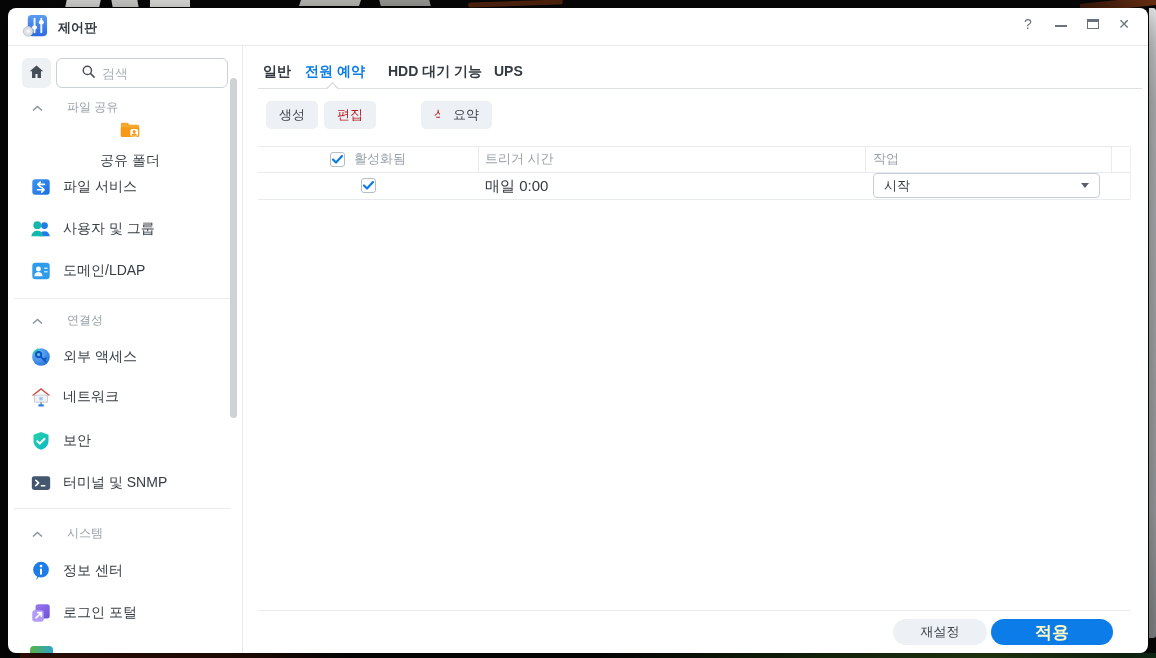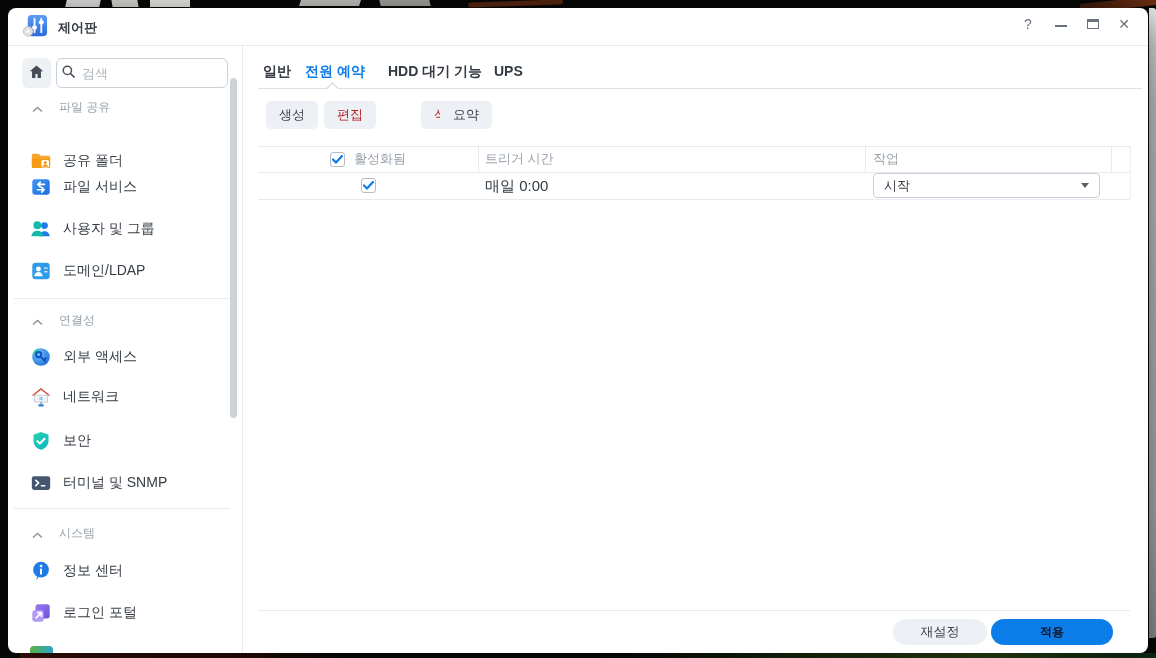--- a/index.html
+++ b/index.html
@@ -24,26 +24,26 @@
   .wc { position:absolute; top:7px; width:18px; height:18px; display:flex; align-items:center;
     justify-content:center; color:#6a7280; font-size:14px; cursor:pointer; }
   .wc-min-glyph { width:12px; height:2px; background:#6a7280; margin-top:4px; }
   .wc-max-glyph { width:12px; height:10px; border:1.5px solid #6a7280; border-top:3px solid #6a7280; }
 
   
   .sb-vline { position:absolute; left:234px; top:38px; bottom:0; width:1px; background:#e6e9ed; }
   .home-btn { position:absolute; left:14px; top:50px; width:29px; height:30px; background:#eef1f4;
     border-radius:6px; display:flex; align-items:center; justify-content:center; cursor:pointer; }
   .search-box { position:absolute; left:48px; top:50px; width:172px; height:30px; background:#fff;
-    border:1px solid #c9d0d8; border-radius:6px; display:flex; align-items:center; padding:0 4px; gap:6px; }
+    border:1px solid #c9d0d8; border-radius:6px; display:flex; align-items:center; padding:0 24px; gap:6px; }
   .search-box input { border:none; outline:none; width:120px; font-size:13px; color:#333;
     font-family:inherit; background:transparent; }
   .search-box input::placeholder { color:#aab2bb; }
 
-  .sb-section { position:absolute; left:24px; height:16px; display:flex; gap:16px;
+  .sb-section { position:absolute; left:24px; height:16px; display:flex; align-items:center; gap:24px;
     cursor:pointer; }
   .sb-section-label { font-size:12px; color:#99a1ab; }
   .sb-item { position:absolute; left:16px; width:206px; height:42px; display:flex; align-items:center;
     gap:11px; padding-left:6px; cursor:pointer; border-radius:6px; }
   .sb-ico { width:22px; height:22px; flex:0 0 22px; }
   .sb-label { font-size:14px; color:#363d45; }
   .sb-div { position:absolute; left:6px; width:216px; height:1px; background:#e9ecef; }
   .sb-scroll { position:absolute; left:222px; top:70px; width:7px; height:340px; background:#ced2d6;
     border-radius:4px; cursor:pointer; }
   .partial-ico { position:absolute; left:22px; top:638px; width:23px; height:10px;
@@ -83,21 +83,21 @@
   .dropdown-label { font-size:13px; color:#333a42; flex:1; }
   .caret-down { width:0; height:0; border-left:4.5px solid transparent; border-right:4.5px solid transparent;
     border-top:5px solid #57606b; }
 
   
   .footer-line { position:absolute; left:250px; top:602px; width:872px; height:1px; background:#e7eaee; }
   .btn-reset { position:absolute; left:885px; top:611px; width:94px; height:26px; background:#edf0f4;
     border-radius:13px; font-size:13px; color:#3c434b; display:flex; align-items:center;
     justify-content:center; cursor:pointer; }
   .btn-apply { position:absolute; left:983px; top:611px; width:122px; height:26px; background:#0c7ce8;
-    border-radius:13px; font-size:12px; font-weight:600; color:#0f172a; display:flex; align-items:center;
+    border-radius:13px; font-size:17px; font-weight:600; color:#fef9c3; display:flex; align-items:center;
     justify-content:center; cursor:pointer; }
 </style>
 </head>
 <body>
 
 <div class="desk-shape" style="left:66px;top:0;width:34px;height:7px;background:#d8d8d6;transform:skewX(-12deg);"></div>
 <div class="desk-shape" style="left:112px;top:0;width:26px;height:7px;background:#cfcfcc;transform:skewX(10deg);"></div>
 <div class="desk-shape" style="left:150px;top:0;width:40px;height:7px;background:#e2e2df;"></div>
 <div class="desk-shape" style="left:300px;top:0;width:60px;height:6px;background:#bdbdba;transform:skewX(-18deg);"></div>
 <div class="desk-shape" style="left:380px;top:0;width:50px;height:6px;background:#9d9d9a;transform:skewX(14deg);"></div>
@@ -161,21 +161,21 @@
     <input type="text" placeholder="검색" style="">
   </div>
 
   <div class="sb-section" style="top:91px;">
     <span><svg width="11" height="7" viewBox="0 0 11 7">
           <polyline points="1,5.5 5.5,1.5 10,5.5" fill="none" stroke="#8b939e" stroke-width="1.5"></polyline>
         </svg></span>
     <span class="sb-section-label">파일 공유</span>
   </div>
 
-  <div class="sb-item" style="top:132px;">
+  <div class="sb-item" style="top:111px;flex-direction:column;">
     <span class="sb-ico">
       <svg viewBox="0 0 24 24" width="22" height="22">
         <path d="M2 5.6C2 4.7 2.7 4 3.6 4h5.8l2.3 2.4h8.7c.9 0 1.6.7 1.6 1.6V18c0 .9-.7 1.6-1.6 1.6H3.6C2.7 19.6 2 18.9 2 18z" fill="#f7a62f"></path>
         <path d="M2 9.2h20V18c0 .9-.7 1.6-1.6 1.6H3.6C2.7 19.6 2 18.9 2 18z" fill="#f49a15"></path>
         <rect x="12.4" y="10.8" width="8.4" height="8.4" rx="2" fill="#fff"></rect>
         <circle cx="16.6" cy="13.7" r="1.7" fill="#f49a15"></circle>
         <path d="M13.4 18.4c.3-1.9 1.6-2.8 3.2-2.8s2.9.9 3.2 2.8z" fill="#f49a15"></path>
       </svg>
     </span>
     <span class="sb-label">공유 폴더</span>

